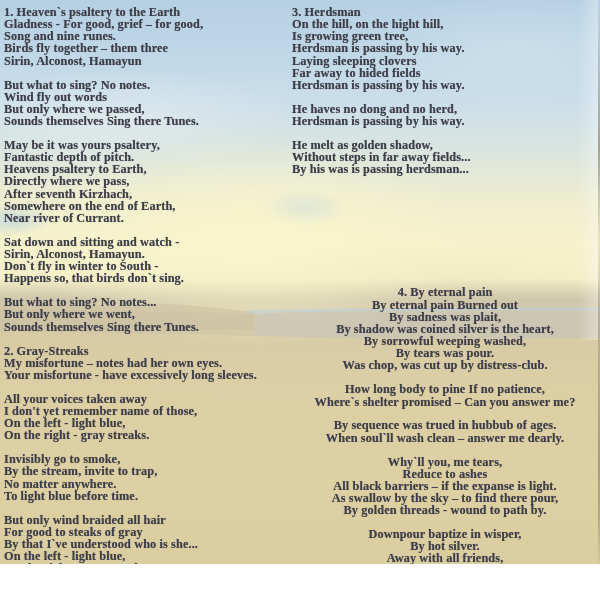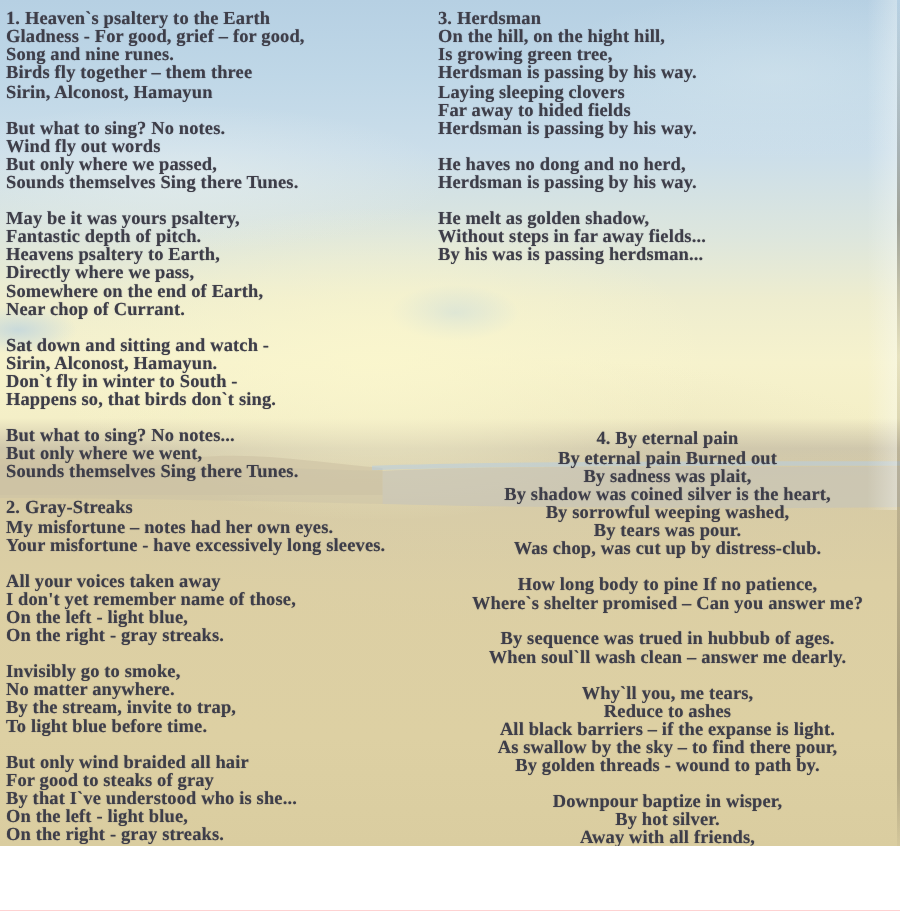--- a/index.html
+++ b/index.html
@@ -117,22 +117,23 @@
           <div class="line">But what to sing? No notes.</div>
           <div class="line">Wind fly out words</div>
           <div class="line">But only where we passed,</div>
           <div class="line">Sounds themselves Sing there Tunes.</div>
         </div>
         <div class="stanza">
           <div class="line">May be it was yours psaltery,</div>
           <div class="line">Fantastic depth of pitch.</div>
           <div class="line">Heavens psaltery to Earth,</div>
           <div class="line">Directly where we pass,</div>
+          <div class="line">After seventh Kirzhach,</div>
           <div class="line">Somewhere on the end of Earth,</div>
-          <div class="line">Near chop of Currant.</div>
+          <div class="line">Near river of Currant.</div>
         </div>
         <div class="stanza">
           <div class="line">Sat down and sitting and watch -</div>
           <div class="line">Sirin, Alconost, Hamayun.</div>
           <div class="line">Don`t fly in winter to South -</div>
           <div class="line">Happens so, that birds don`t sing.</div>
         </div>
         <div class="stanza">
           <div class="line">But what to sing? No notes...</div>
           <div class="line">But only where we went,</div>
@@ -146,22 +147,22 @@
           <div class="line">Your misfortune - have excessively long sleeves.</div>
         </div>
         <div class="stanza">
           <div class="line">All your voices taken away</div>
           <div class="line">I don't yet remember name of those,</div>
           <div class="line">On the left - light blue,</div>
           <div class="line">On the right - gray streaks.</div>
         </div>
         <div class="stanza">
           <div class="line">Invisibly go to smoke,</div>
+          <div class="line">By the stream, invite to trap,</div>
           <div class="line">No matter anywhere.</div>
-          <div class="line">By the stream, invite to trap,</div>
           <div class="line">To light blue before time.</div>
         </div>
         <div class="stanza">
           <div class="line">But only wind braided all hair</div>
           <div class="line">For good to steaks of gray</div>
           <div class="line">By that I`ve understood who is she...</div>
           <div class="line">On the left - light blue,</div>
           <div class="line">On the right - gray streaks.</div>
         </div>
       </section>

